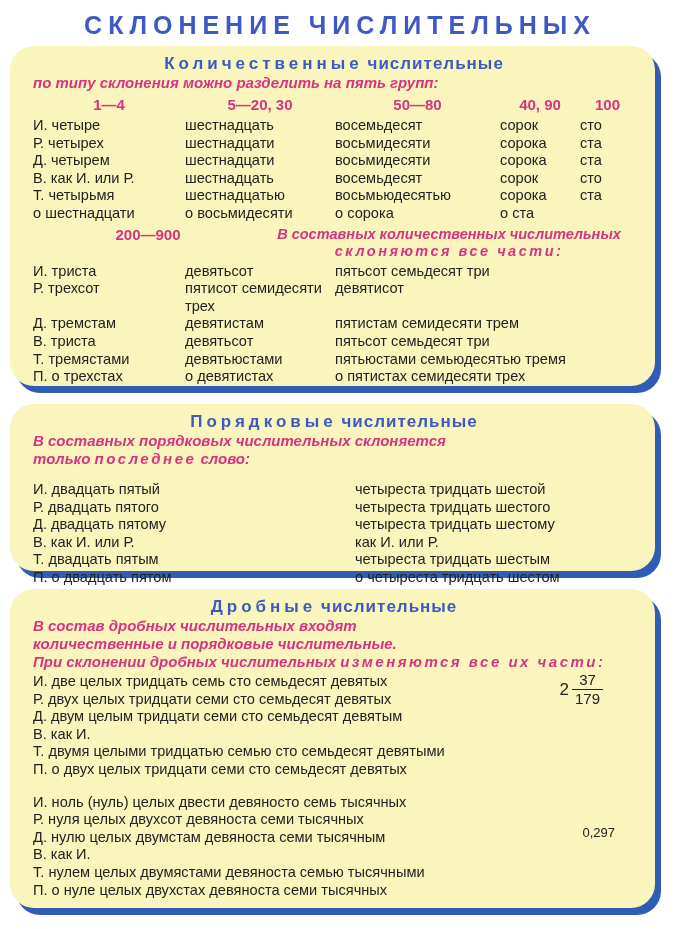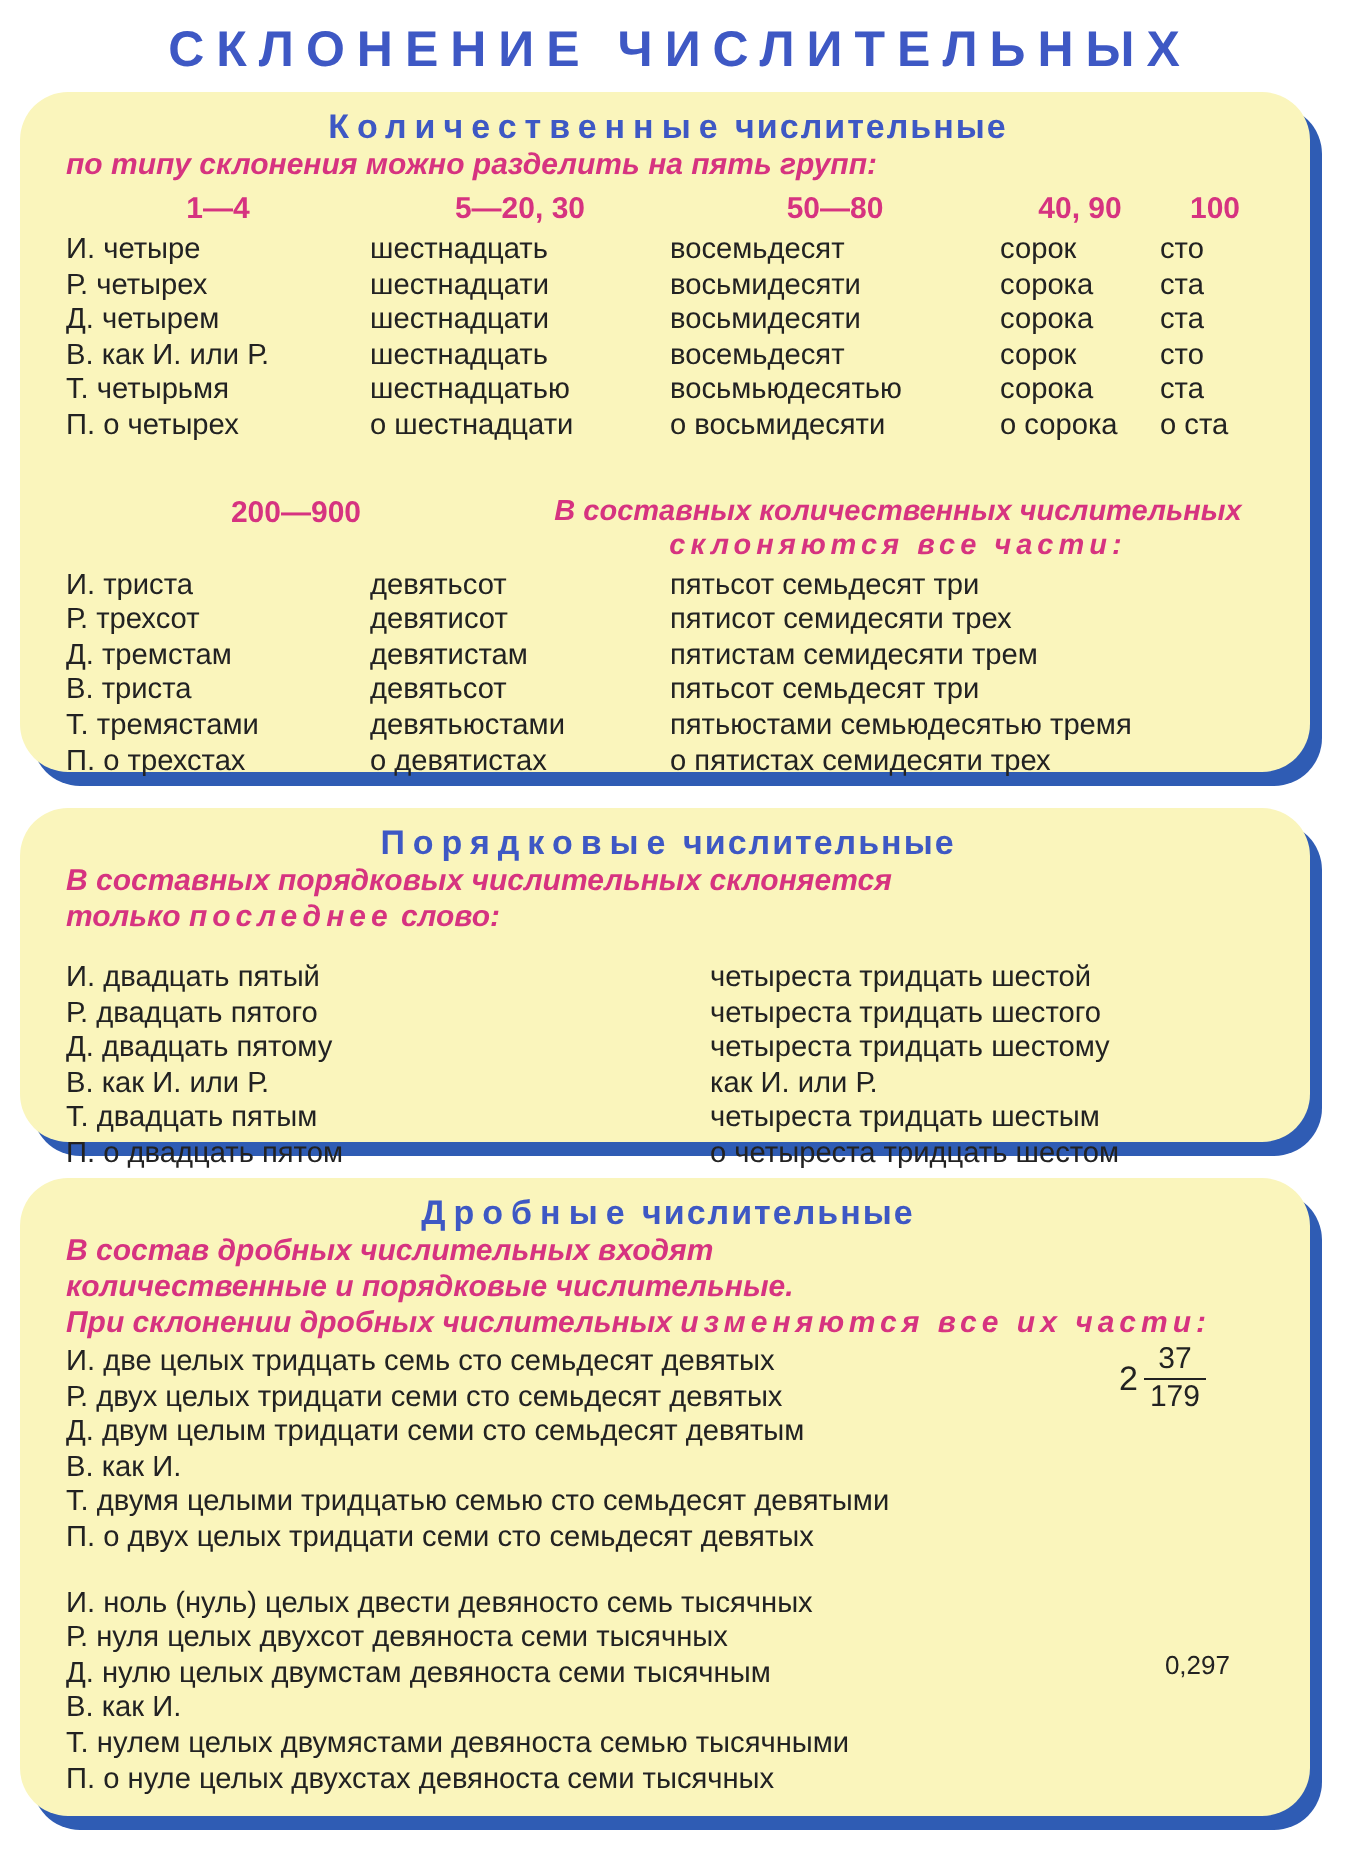--- a/index.html
+++ b/index.html
@@ -31,21 +31,21 @@
   .sp{letter-spacing:2.5px;}
   .row-text{font-size:14.6px;line-height:17.6px;}
   .grid5{display:grid;grid-template-columns:152px 150px 165px 80px auto;}
   .grid3{display:grid;grid-template-columns:152px 150px auto;}
   .grid2{display:grid;grid-template-columns:322px auto;}
   .hdr-cell{
     text-align:center;font-size:15px;line-height:20px;
     color:#d63380;font-weight:bold;font-style:normal;
   }
   .hdr5{margin-top:3px;margin-bottom:2px;}
-  .sec2-head{display:flex;margin-top:25px;margin-bottom:3px;}
+  .sec2-head{display:flex;margin-top:3px;margin-bottom:3px;}
   .sec2-range{width:230px;text-align:center;font-size:15px;line-height:18px;
     color:#d63380;font-weight:bold;}
   .sec2-note{flex:1;text-align:center;font-size:14.5px;line-height:17px;}
   .rows{margin-top:2px;}
   .gap{height:13px;}
   .fraction{
     position:absolute;top:82px;right:52px;
     display:flex;align-items:center;font-size:15px;color:#222;
   }
   .fraction .whole{font-size:17px;margin-right:3px;}
@@ -111,21 +111,20 @@
       <div>сто</div>
     </div>
     <div class="grid5">
       <div>Т. четырьмя</div>
       <div>шестнадцатью</div>
       <div>восьмьюдесятью</div>
       <div>сорока</div>
       <div>ста</div>
     </div>
     <div class="grid5">
-      <div>П. о четырех</div>
       <div>о шестнадцати</div>
       <div>о восьмидесяти</div>
       <div>о сорока</div>
       <div>о ста</div>
     </div>
   </div>
 
   <div class="sec2-head">
     <div class="sec2-range">200—900</div>
     <div class="sec2-note m">
@@ -135,22 +134,22 @@
   </div>
 
   <div class="rows row-text">
     <div class="grid3">
       <div>И. триста</div>
       <div>девятьсот</div>
       <div>пятьсот семьдесят три</div>
     </div>
     <div class="grid3">
       <div>Р. трехсот</div>
+      <div>пятисот семидесяти трех</div>
       <div>девятисот</div>
-      <div>пятисот семидесяти трех</div>
     </div>
     <div class="grid3">
       <div>Д. тремстам</div>
       <div>девятистам</div>
       <div>пятистам семидесяти трем</div>
     </div>
     <div class="grid3">
       <div>В. триста</div>
       <div>девятьсот</div>
       <div>пятьсот семьдесят три</div>

